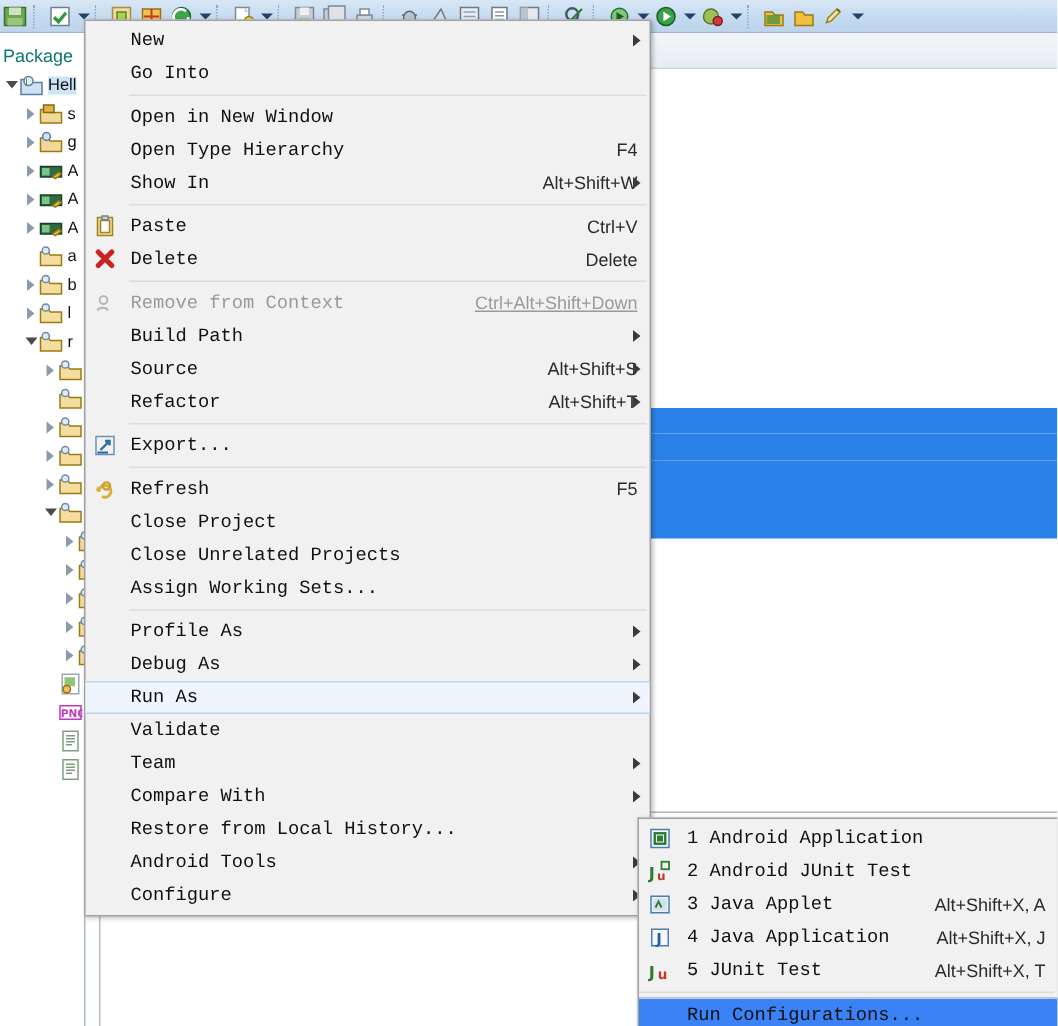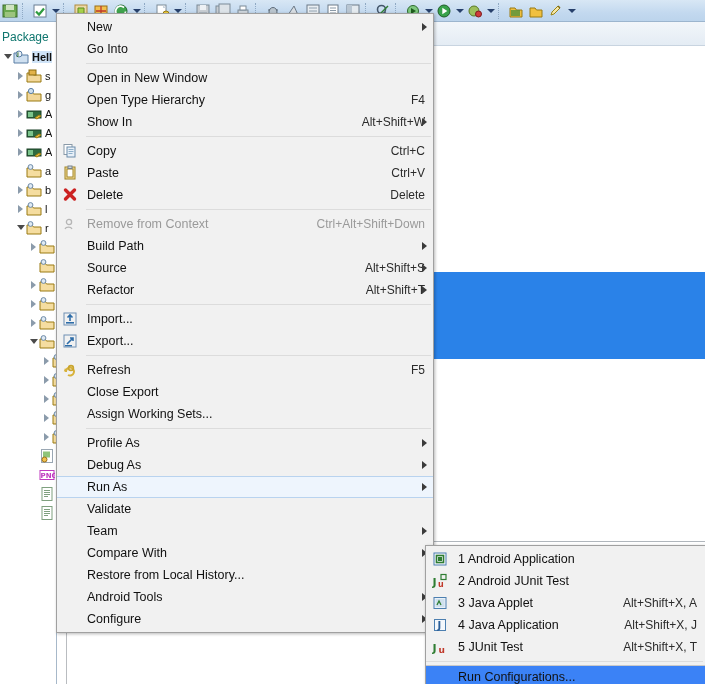--- a/index.html
+++ b/index.html
@@ -95,23 +95,23 @@
   #ctxmenu .gutcol{
     position:absolute;left:1px;top:1px;width:26px;bottom:1px;background:#f1f1f1;
   }
   .mi{
     position:relative;height:22px;display:flex;align-items:center;
     font-size:12.5px;color:#111;padding-left:30px;padding-right:8px;box-sizing:border-box;
   }
   .mi.dis{color:#9a9a9a;gap:46px;}
   .mi.sel{background:#eef5fd;border:1px solid #b9d3ef;border-left:none;border-right:none;height:22px;}
   .mi .mi-ico{position:absolute;left:5px;top:3px;width:16px;height:16px;}
-  .mi .mi-lbl{flex:0 0 auto;}
+  .mi .mi-lbl{flex:0 0 auto;font-family:Liberation Mono, monospace;}
   .mi .mi-acc{margin-left:auto;color:#2b2b2b;font-size:12px;padding-left:18px;}
-  .mi.dis .mi-acc{color:#9a9a9a;}
+  .mi.dis .mi-acc{color:#9a9a9a;text-decoration:underline;}
   .mi .mi-sub{
     position:absolute;right:6px;top:50%;margin-top:-4px;
     width:0;height:0;border-top:4px solid transparent;border-bottom:4px solid transparent;
     border-left:5px solid #3b3b3b;
   }
   .msep{height:1px;background:#dcdcdc;margin:3px 2px 3px 29px;}
 
   
   #submenu{
     position:absolute;left:425px;top:545px;width:280px;
@@ -290,21 +290,21 @@
       </svg>
     </div>
     <div class="tb-arrow">
       <i></i>
     </div>
   </div>
 
 <div id="explorer">
   <div id="explorer-title">Package</div>
   <div id="explorer-tree">
-      <div class="tree-row selected" style="left:2px;top:25px;font-weight:bold;">
+      <div class="tree-row selected" style="left:2px;top:25px;">
         <div class="tw open">
           <i></i>
         </div>
         <span class="ti">
           <svg class="ic" width="16" height="16" viewBox="0 0 16 16">
             <path d="M1 4h6l1.5 2H15v8H1z" fill="#cfe0f0" stroke="#5a7fa5"></path>
             <circle cx="6" cy="5" r="3" fill="#e8f0f8" stroke="#5a7fa5"></circle>
             <text x="4" y="7" font-family="DejaVu Sans, sans-serif" font-size="5" fill="#2f6b2f">J</text>
           </svg>
         </span>
@@ -642,31 +642,20 @@
       </div>
       <div class="mi">
         <span class="mi-lbl">Show In</span>
         <span class="mi-acc">Alt+Shift+W</span>
         <span class="mi-sub"></span>
       </div>
       <div class="msep"></div>
       <div class="mi">
         <span class="mi-ico">
           <svg class="ic" width="16" height="16" viewBox="0 0 16 16">
-            <rect x="2" y="1.5" width="8" height="10" fill="#fff" stroke="#8a9aa8"></rect>
-            <rect x="5" y="4" width="8" height="10" fill="#e8f0f8" stroke="#6c8dab"></rect>
-            <path d="M6.5 6.5h5M6.5 8.5h5M6.5 10.5h4" stroke="#8fb0cb"></path>
-          </svg>
-        </span>
-        <span class="mi-lbl">Copy</span>
-        <span class="mi-acc">Ctrl+C</span>
-      </div>
-      <div class="mi">
-        <span class="mi-ico">
-          <svg class="ic" width="16" height="16" viewBox="0 0 16 16">
             <rect x="3" y="2" width="10" height="12" fill="#f4dd9a" stroke="#a08424"></rect>
             <rect x="5" y="4" width="6" height="8" fill="#fff" stroke="#a08424"></rect>
             <rect x="6" y="1" width="4" height="2.5" fill="#cfd6dc" stroke="#77828d"></rect>
           </svg>
         </span>
         <span class="mi-lbl">Paste</span>
         <span class="mi-acc">Ctrl+V</span>
       </div>
       <div class="mi">
         <span class="mi-ico">
@@ -700,50 +689,43 @@
       <div class="mi">
         <span class="mi-lbl">Refactor</span>
         <span class="mi-acc">Alt+Shift+T</span>
         <span class="mi-sub"></span>
       </div>
       <div class="msep"></div>
       <div class="mi">
         <span class="mi-ico">
           <svg class="ic" width="16" height="16" viewBox="0 0 16 16">
             <rect x="2" y="2" width="12" height="12" fill="none" stroke="#6f90b4"></rect>
-            <path d="M8 10V4M5.5 6.5L8 4l2.5 2.5" stroke="#2d6ca8" stroke-width="1.6" fill="none"></path>
-            <rect x="4" y="11" width="8" height="1.6" fill="#2d6ca8"></rect>
-          </svg>
-        </span>
-        <span class="mi-lbl">Import...</span>
-      </div>
-      <div class="mi">
-        <span class="mi-ico">
-          <svg class="ic" width="16" height="16" viewBox="0 0 16 16">
-            <rect x="2" y="2" width="12" height="12" fill="none" stroke="#6f90b4"></rect>
             <path d="M5 11L11 5M8 5h3v3" stroke="#2d6ca8" stroke-width="1.6" fill="none"></path>
             <rect x="3" y="12" width="7" height="1.4" fill="#2d6ca8"></rect>
           </svg>
         </span>
         <span class="mi-lbl">Export...</span>
       </div>
       <div class="msep"></div>
       <div class="mi">
         <span class="mi-ico">
           <svg class="ic" width="16" height="16" viewBox="0 0 16 16">
             <path d="M4 10a4 4 0 1 1 2 3" fill="none" stroke="#d8b23a" stroke-width="2"></path>
             <path d="M3 6l2 3-3.2.4z" fill="#d8b23a"></path>
             <circle cx="9" cy="6" r="2.4" fill="none" stroke="#c9a52e" stroke-width="1.6"></circle>
           </svg>
         </span>
         <span class="mi-lbl">Refresh</span>
         <span class="mi-acc">F5</span>
       </div>
       <div class="mi">
-        <span class="mi-lbl">Close Export</span>
+        <span class="mi-lbl">Close Project</span>
+      </div>
+      <div class="mi">
+        <span class="mi-lbl">Close Unrelated Projects</span>
       </div>
       <div class="mi">
         <span class="mi-lbl">Assign Working Sets...</span>
       </div>
       <div class="msep"></div>
       <div class="mi">
         <span class="mi-lbl">Profile As</span>
         <span class="mi-sub"></span>
       </div>
       <div class="mi">

